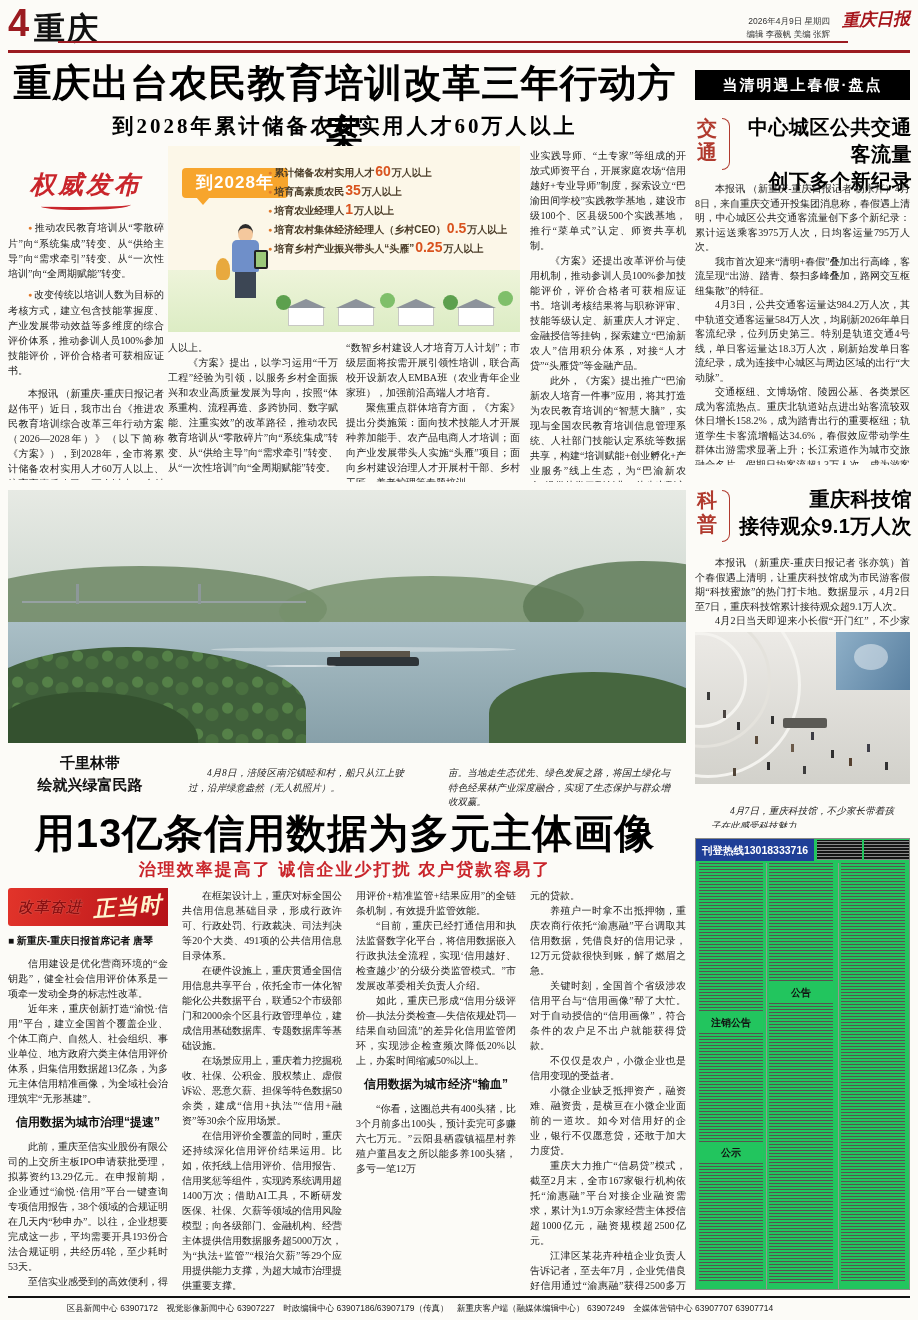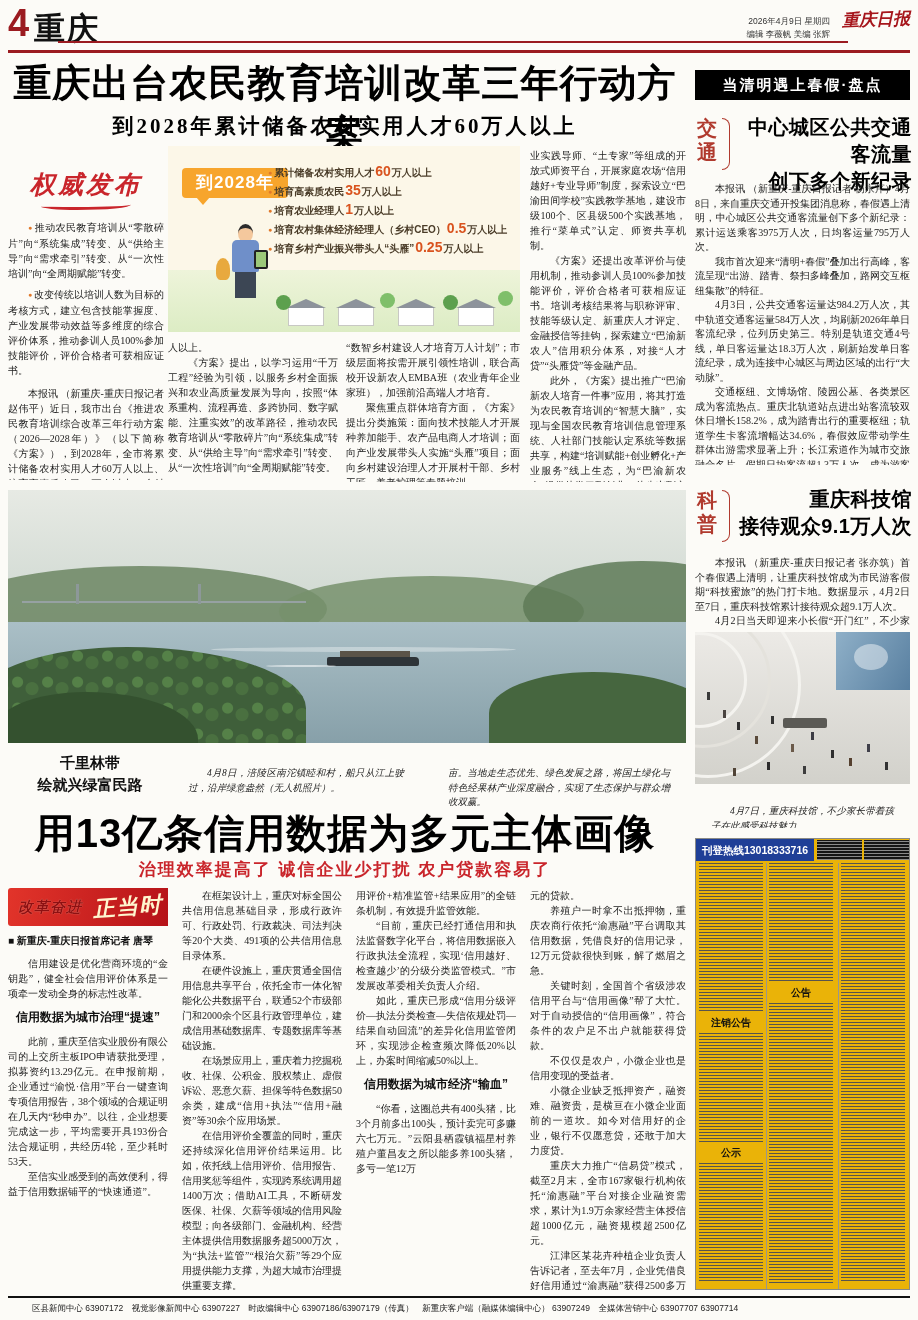--- a/index.html
+++ b/index.html
@@ -92,31 +92,31 @@
   .m-arc{position:absolute;border:3px solid #f4f3ef;border-radius:50%;}
   #m-mural{position:absolute;right:0;top:0;width:74px;height:58px;background:linear-gradient(120deg,#8fb0c8,#587fa0);}
   #m-mural::after{content:"";position:absolute;left:18px;top:12px;width:34px;height:26px;border-radius:50%;background:rgba(255,255,255,.45);}
   #m-desk{position:absolute;left:88px;top:86px;width:44px;height:10px;background:#5b5a55;border-radius:2px;}
   #m-people{position:absolute;left:12px;top:60px;width:3px;height:8px;background:#3a3a3a;
     box-shadow:16px 18px #4a4440,30px 30px #2f2f2f,48px 44px #5a4a3a,64px 24px #333,84px 52px #6b5a4a,104px 40px #3c3c44,
     124px 58px #2e2e2e,142px 66px #55402f,160px 52px #40404a,178px 70px #333,60px 70px #2b2b2b,26px 76px #514437,96px 74px #3d3d3d;}
   
   #sci-caption{left:695px;top:788px;width:215px;height:40px;overflow:hidden;}
   
-  #ads{left:695px;top:838px;width:215px;height:452px;border:1px solid #8a8a86;box-sizing:border-box;background:#eab308;}
+  #ads{left:695px;top:838px;width:215px;height:452px;border:1px solid #8a8a86;box-sizing:border-box;background:#22c55e;}
   #ads-hotline{position:absolute;left:0;top:0;width:118px;height:22px;background:#1f3f97;color:#fff;font:800 10.5px "Liberation Sans",sans-serif;line-height:22px;text-align:center;}
   .ads-headbox{position:absolute;top:1px;height:20px;width:45px;background:#151515;
      background-image:repeating-linear-gradient(0deg,rgba(255,255,255,.5) 0 1px,rgba(0,0,0,0) 1px 3px);}
   .ad-col{position:absolute;top:24px;bottom:0;}
   .ad-rule{position:absolute;top:24px;bottom:0;width:1px;background:#99968e;}
   .fake{background:repeating-linear-gradient(180deg,#57544e 0 1px,rgba(0,0,0,0) 1px 3px);}
   .ad-h{font:700 10px "Liberation Serif",serif;text-align:center;color:#111;padding:3px 0;}
   
   #footer-rule{left:8px;top:1296px;width:902px;height:1.5px;background:#111;}
-  #footer-text{left:0;top:1303px;width:840px;text-align:left;font:400 8.5px "Liberation Sans","DejaVu Sans",sans-serif;color:#222;padding-left:32px;}
+  #footer-text{left:0;top:1303px;width:840px;text-align:center;font:400 8.5px "Liberation Sans","DejaVu Sans",sans-serif;color:#222;}
 </style>
 </head>
 <body>
 
 <div id="page">
 
   <div class="abs" id="page-num">4</div>
   <div class="abs" id="section-name">重庆</div>
   <div class="abs" id="mast-rule1"></div>
   <div class="abs" id="mast-rule2"></div>
@@ -224,20 +224,21 @@
   <div class="abs" id="credit-subhead">治理效率提高了 诚信企业少打扰 农户贷款容易了</div>
 
   <div class="abs ccol" id="ccol1">
     <div id="reform-banner">
       <span class="b1">改革奋进</span>
       <span class="b2">正当时</span>
     </div>
     <div class="byline">■ 新重庆-重庆日报首席记者 唐琴</div>
     <div class="txt">
         <p>信用建设是优化营商环境的“金钥匙”，健全社会信用评价体系是一项牵一发动全身的标志性改革。</p>
+        <p>近年来，重庆创新打造“渝悦·信用”平台，建立全国首个覆盖企业、个体工商户、自然人、社会组织、事业单位、地方政府六类主体信用评价体系，归集信用数据超13亿条，为多元主体信用精准画像，为全域社会治理筑牢“无形基建”。</p>
       </div>
     <div class="colsub">信用数据为城市治理“提速”</div>
     <div class="txt">
         <p>此前，重庆至信实业股份有限公司的上交所主板IPO申请获批受理，拟募资约13.29亿元。在申报前期，企业通过“渝悦·信用”平台一键查询专项信用报告，38个领域的合规证明在几天内“秒申办”。以往，企业想要完成这一步，平均需要开具193份合法合规证明，共经历4轮，至少耗时53天。</p>
         <p>至信实业感受到的高效便利，得益于信用数据铺平的“快速通道”。</p>
       </div>
   </div>
   <div class="abs ccol" id="ccol2">
     <div class="txt">
         <p>在框架设计上，重庆对标全国公共信用信息基础目录，形成行政许可、行政处罚、行政裁决、司法判决等20个大类、491项的公共信用信息目录体系。</p>

